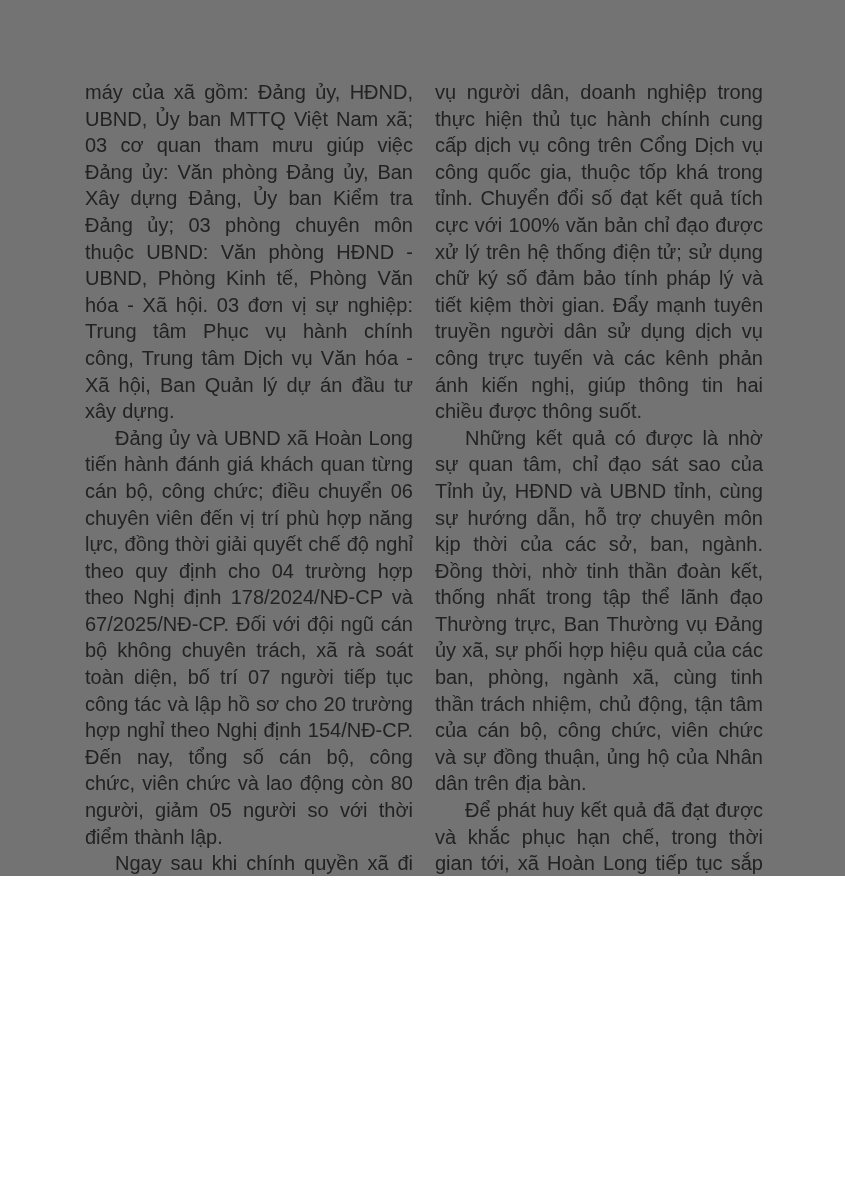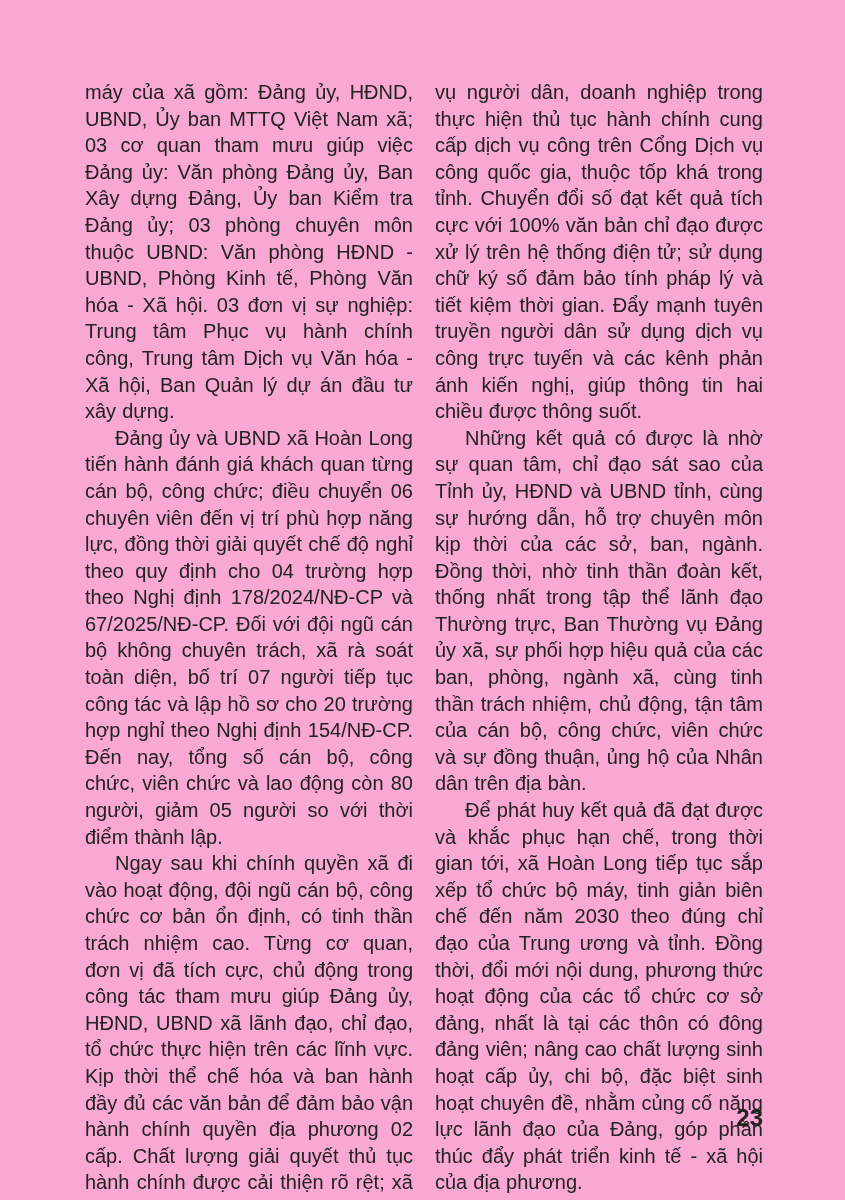--- a/index.html
+++ b/index.html
@@ -3,22 +3,22 @@
 <meta charset="utf-8">
 <style>
   html, body {
     margin: 0;
     padding: 0;
     background: #ffffff;
   }
   .page {
     position: relative;
     width: 845px;
-    height: 1200px;
-    background: #f9a8d4;
+    height: 876px;
+    background: #737373;
     overflow: hidden;
     font-family: "Liberation Sans", "DejaVu Sans", sans-serif;
     color: #222222;
   }
   .columns {
     position: absolute;
     left: 85px;
     top: 79px;
     width: 678px;
     display: flex;

